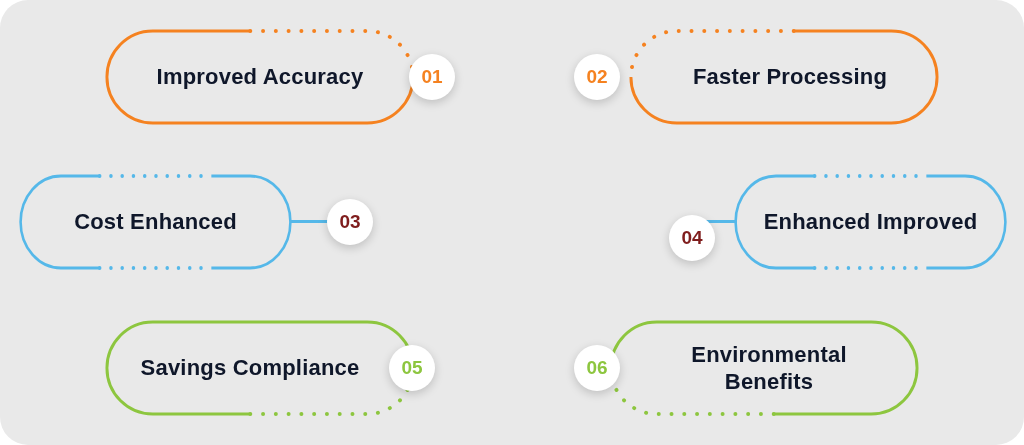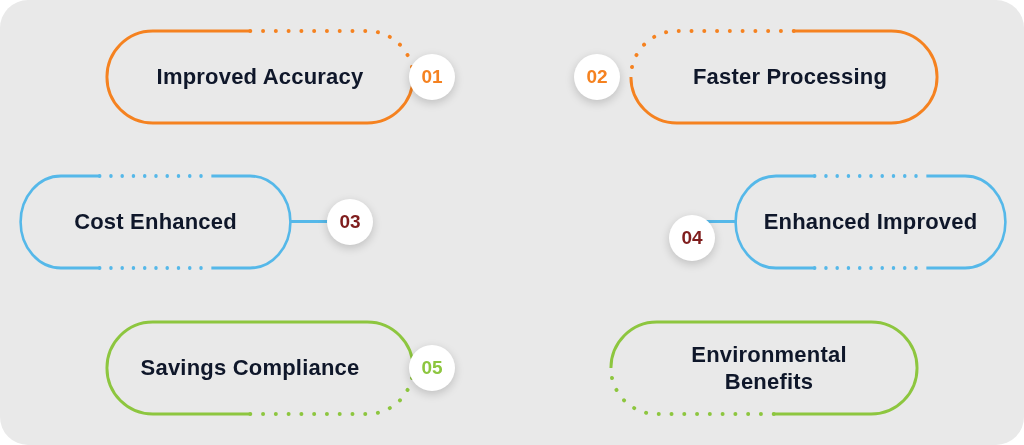--- a/index.html
+++ b/index.html
@@ -32,21 +32,21 @@
   .badge {
     position:absolute; width:46px; height:46px; border-radius:50%;
     background:#ffffff; box-shadow:0 3px 10px rgba(0,0,0,.18);
     display:flex; align-items:center; justify-content:center;
     font-weight:700; font-size:19px; z-index:3;
   }
   .b1 { left:409px; top:54px; }
   .b2 { left:574px; top:54px; }
   .b3 { left:327px; top:199px; }
   .b4 { left:669px; top:215px; }
-  .b5 { left:409px; top:345px; }
+  .b5 { left:389px; top:345px; }
   .b6 { left:574px; top:345px; }
 
   .c-orange { color:#F58220; }
   .c-blue   { color:#7f1d1d; }
   .c-green  { color:#8DC63F; }
 
   .connector { position:absolute; height:3px; z-index:1; }
   .bg-blue { background:#55B8E9; }
 
   .center-circle {
@@ -116,13 +116,14 @@
     </svg>
     <div class="label">Environmental Benefits</div>
   </div>
 
 
   <div class="badge b1 c-orange">01</div>
   <div class="badge b2 c-orange">02</div>
   <div class="badge b3 c-blue">03</div>
   <div class="badge b4 c-blue">04</div>
   <div class="badge b5 c-green">05</div>
+  <div class="badge b6 c-green">06</div>
 </div>
 
 </body></html>

